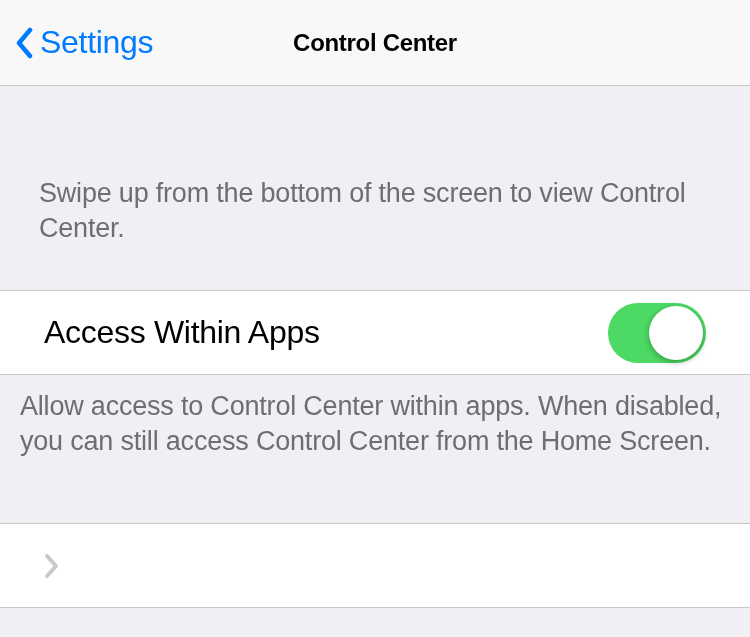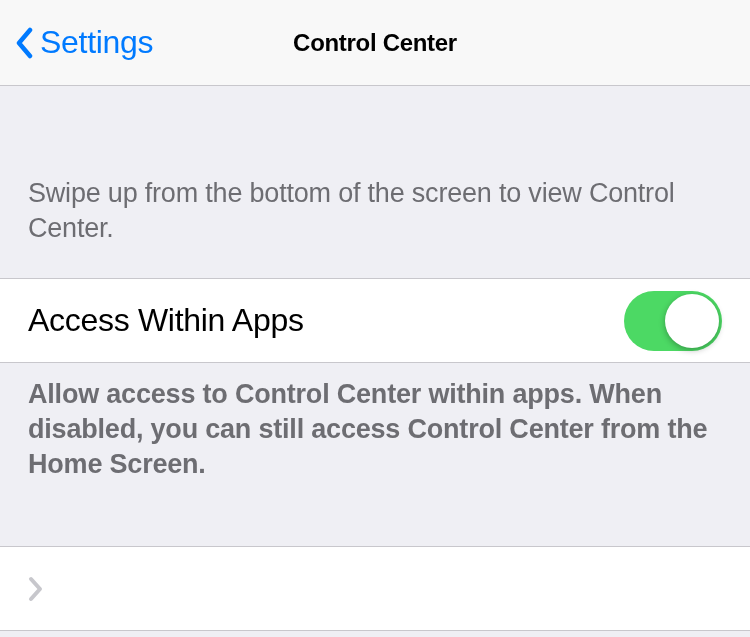--- a/index.html
+++ b/index.html
@@ -61,38 +61,38 @@
     }
     .section-header {
       padding: 14px 28px 14px 28px;
       font-size: 27px;
       color: #6d6d72;
       line-height: 1.3;
       letter-spacing: -0.2px;
     }
     .section-header.top {
       padding-top: 90px;
-      padding-bottom: 32px;
+      padding-bottom: 44px;
+      margin-left: 11px;
     }
     .section-footer {
-      padding: 14px 28px 14px 28px;
+      padding: 14px 28px 14px 20px;
       font-size: 27px;
       color: #6d6d72;
       line-height: 1.3;
       letter-spacing: -0.2px;
-      font-weight: bold;
     }
     .section-spacer {
       height: 50px;
     }
     .cell {
       background: #fff;
       border-top: 1px solid #c8c7cc;
       border-bottom: 1px solid #c8c7cc;
-      padding: 0 28px;
+      padding: 0 44px;
       height: 85px;
       display: flex;
       align-items: center;
       justify-content: space-between;
     }
     .cell-label {
       font-size: 32px;
       color: #000;
       letter-spacing: -0.3px;
     }

